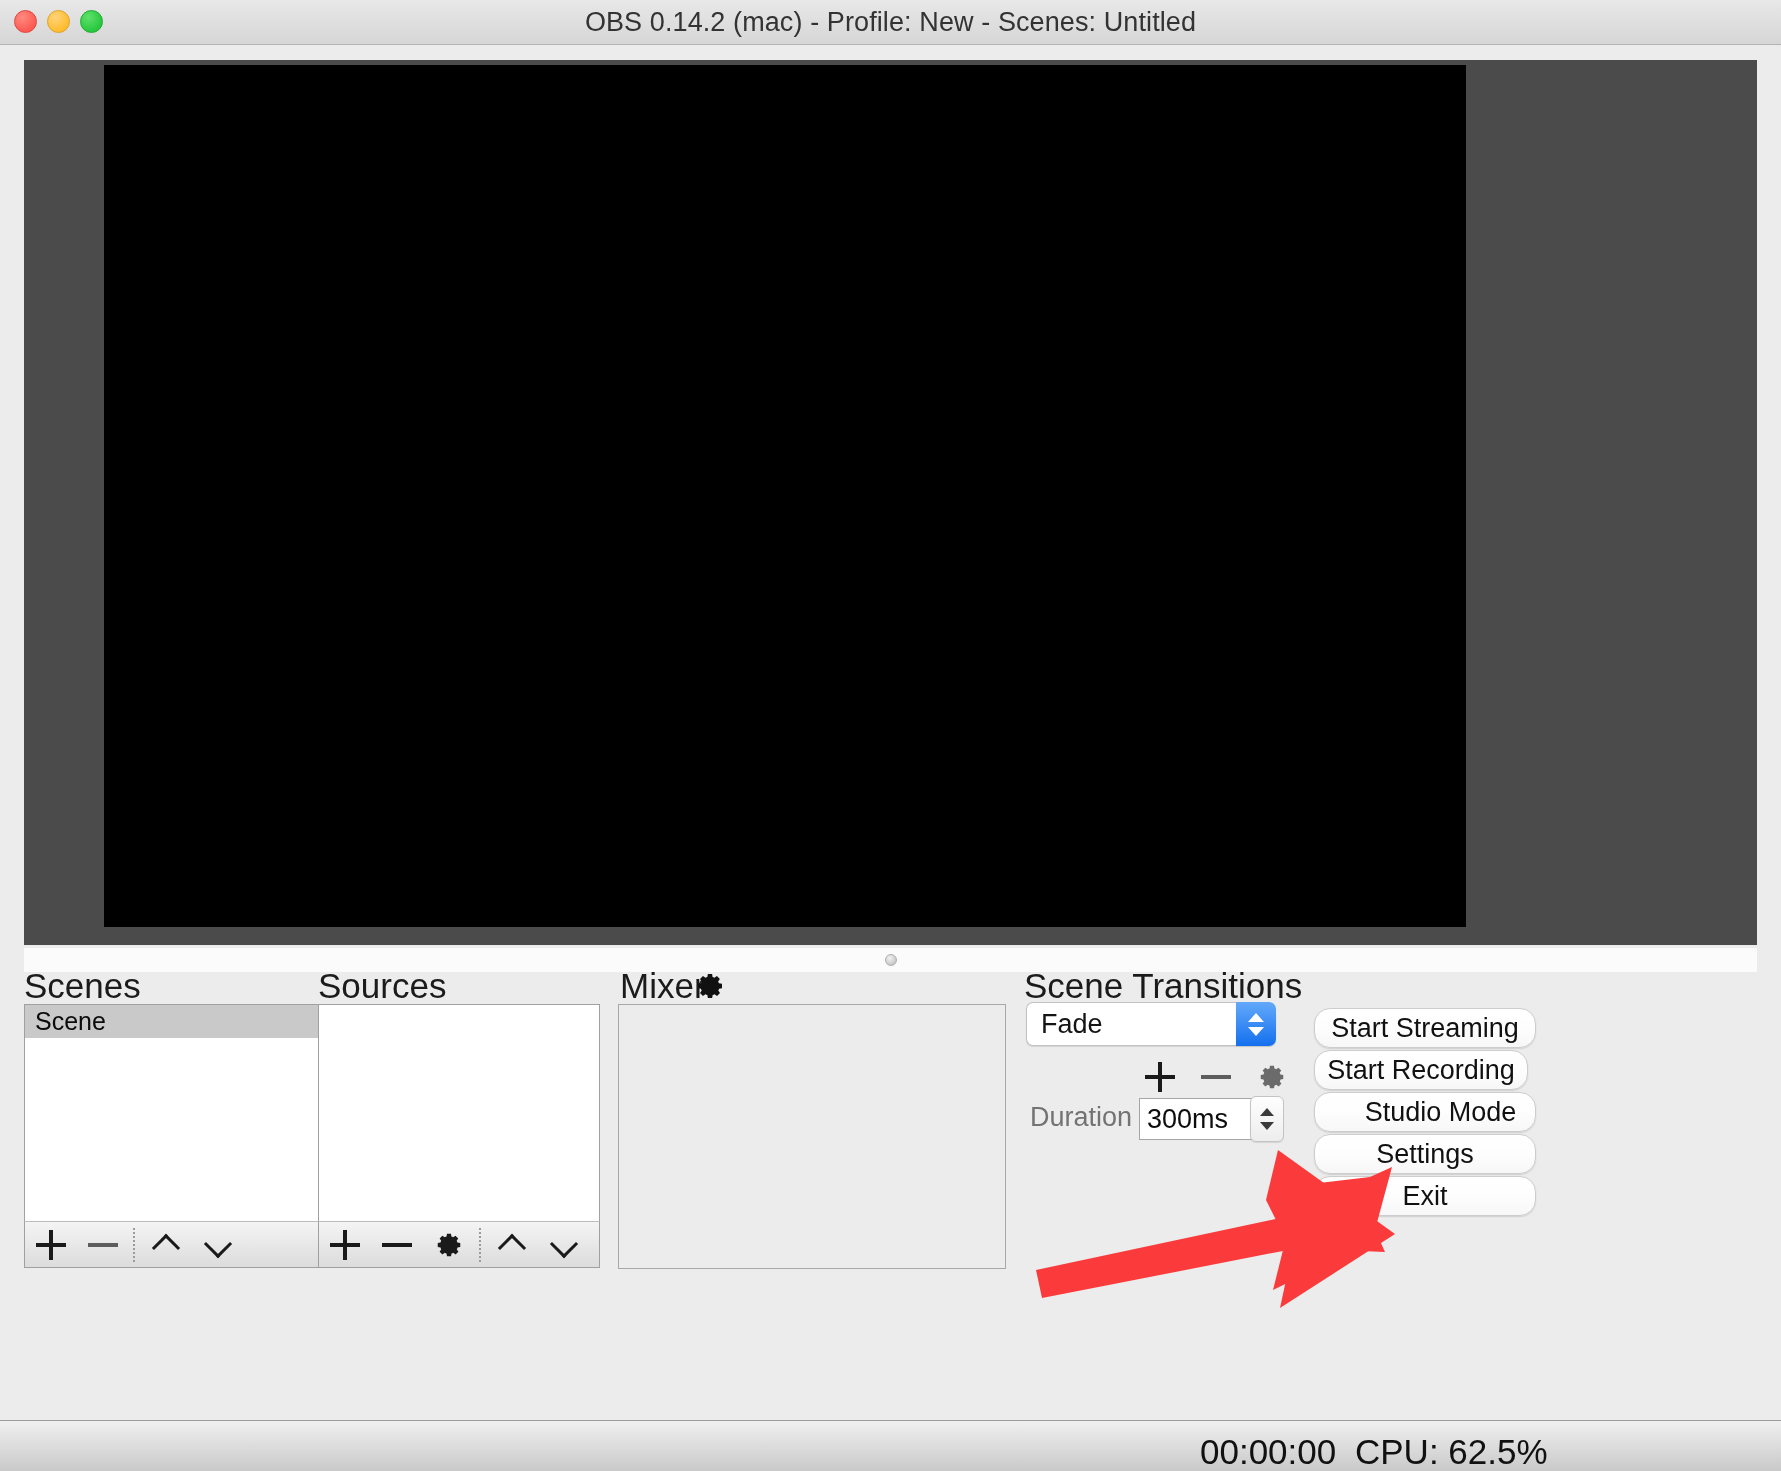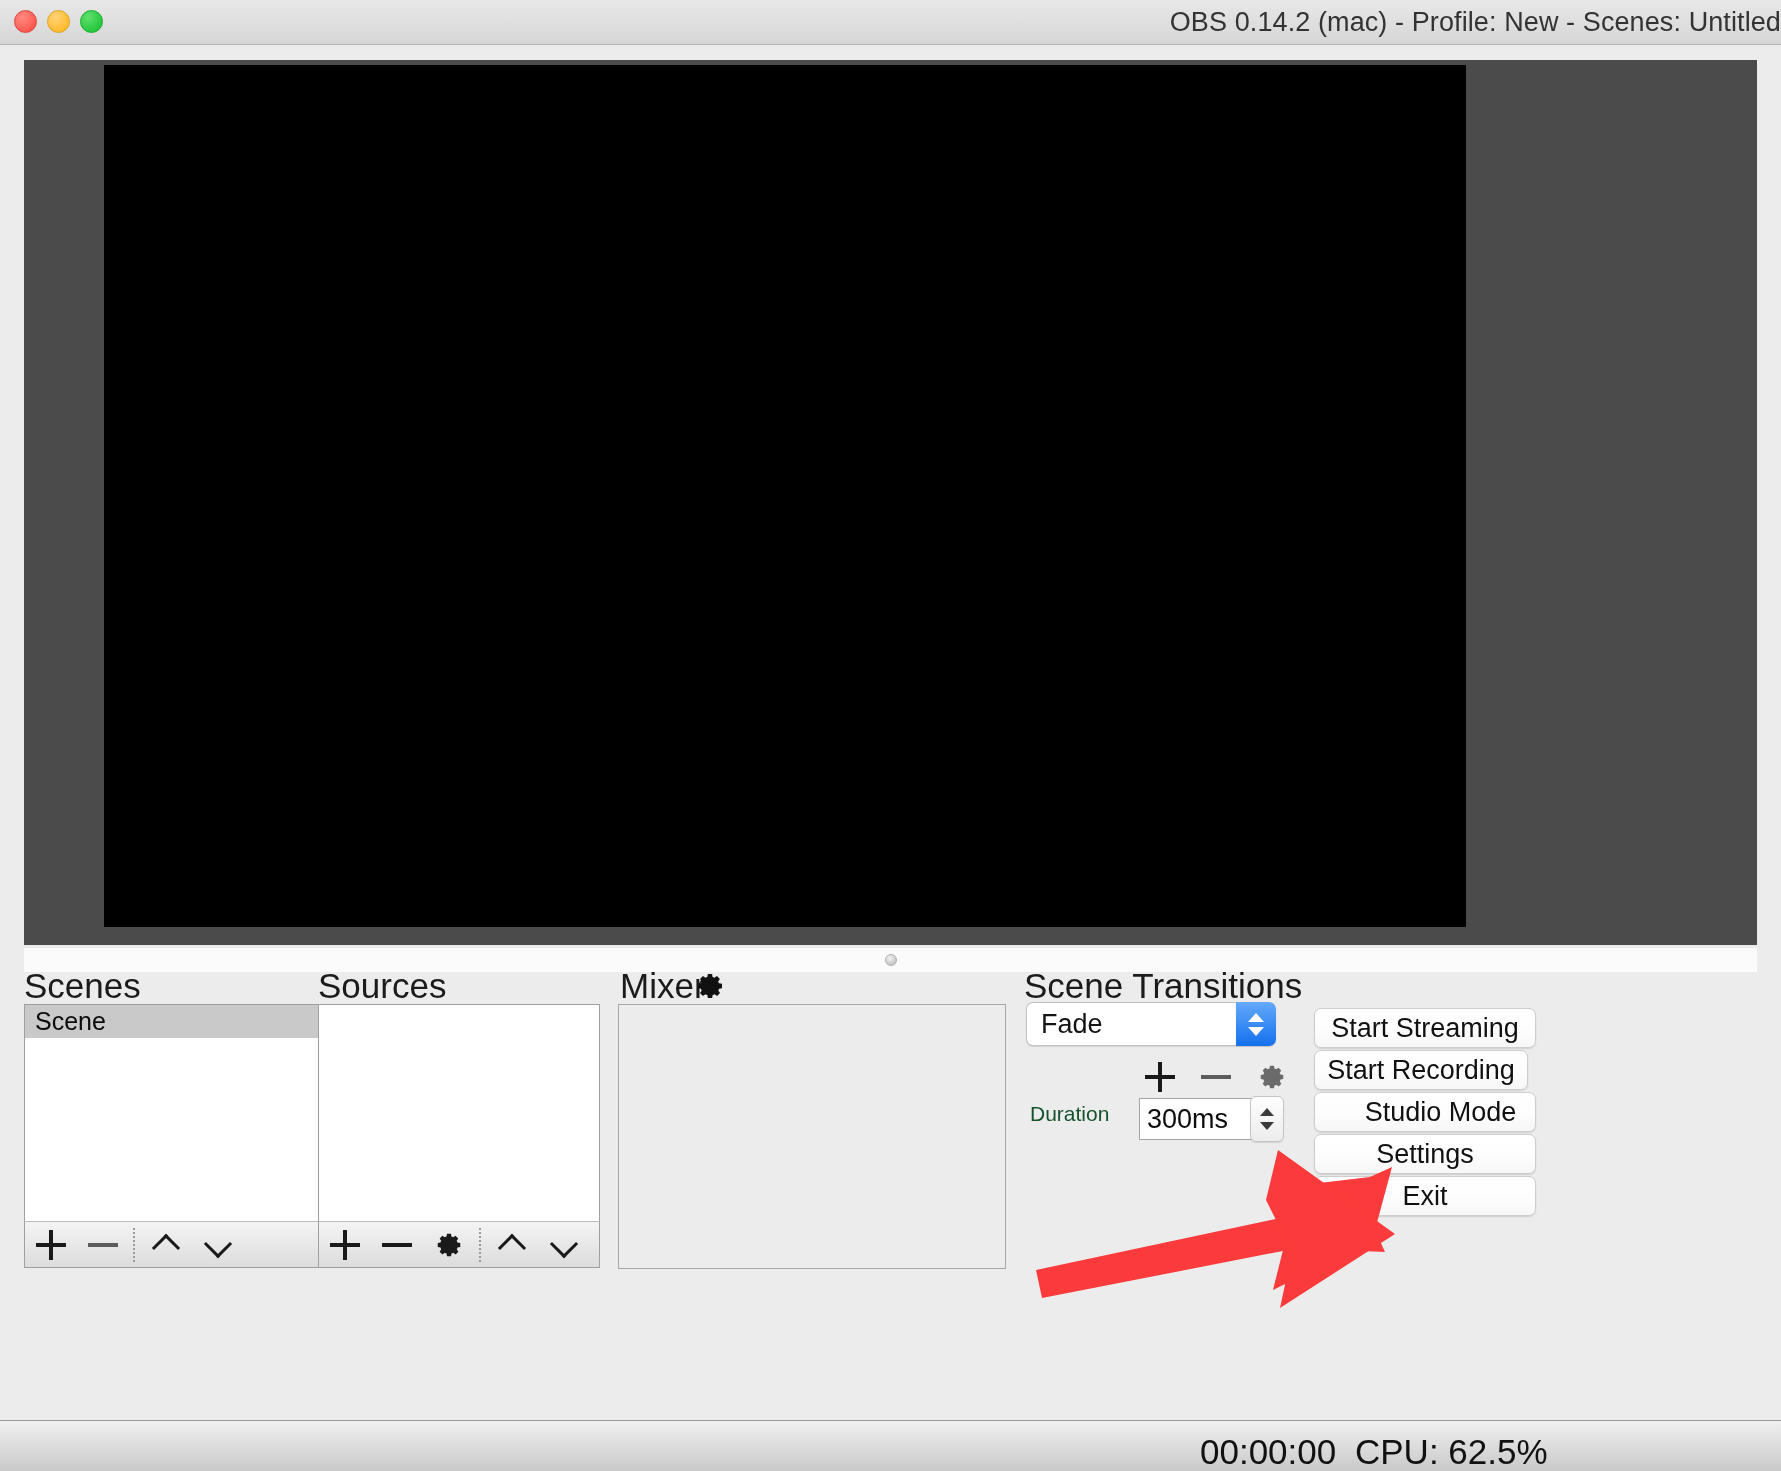--- a/index.html
+++ b/index.html
@@ -44,21 +44,21 @@
   }
   .tl-close  { background: radial-gradient(circle at 35% 30%, #ff8a80, #fd5a52 70%); border: 1px solid #e0443e; }
   .tl-min    { background: radial-gradient(circle at 35% 30%, #ffd37a, #ffbd2e 70%); border: 1px solid #dfa123; }
   .tl-max    { background: radial-gradient(circle at 35% 30%, #5fe06a, #28c840 70%); border: 1px solid #1aab29; }
 
   #window-title {
     position: absolute;
     left: 0; right: 0; top: 0;
     height: 45px;
     line-height: 45px;
-    text-align: right;
+    text-align: center;
     font-size: 27px;
     color: #333333;
     letter-spacing: 0.1px;
   }
 
   
   #preview-area {
     position: absolute;
     left: 24px; top: 60px;
     width: 1733px;
@@ -245,42 +245,42 @@
 
   .gear {
     display: inline-block;
     position: relative;
     width: 30px; height: 30px;
   }
   .gear svg { display: block; }
 
   #duration-label {
     position: absolute;
-    font-size: 21px;
-    color: #14532d;
+    font-size: 27px;
+    color: #737373;
     white-space: nowrap;
   }
   #duration-field {
     position: absolute;
     background: #ffffff;
     border: 1px solid #a6a6a6;
     box-sizing: border-box;
     font-size: 27px;
     color: #0d0d0d;
     display: flex;
     align-items: center;
     padding-left: 7px;
   }
 
   
   .aqua-btn {
     position: absolute;
     background: linear-gradient(to bottom, #ffffff 0%, #fdfdfd 52%, #f7f7f7 100%);
     border: 1px solid #cdcdcd;
-    border-radius: 7px;
+    border-radius: 16px;
     box-shadow: 0 1px 1.5px rgba(0,0,0,0.12);
     font-size: 27px;
     color: #111111;
     display: flex;
     align-items: center;
     justify-content: center;
     box-sizing: border-box;
     white-space: nowrap;
   }
 

